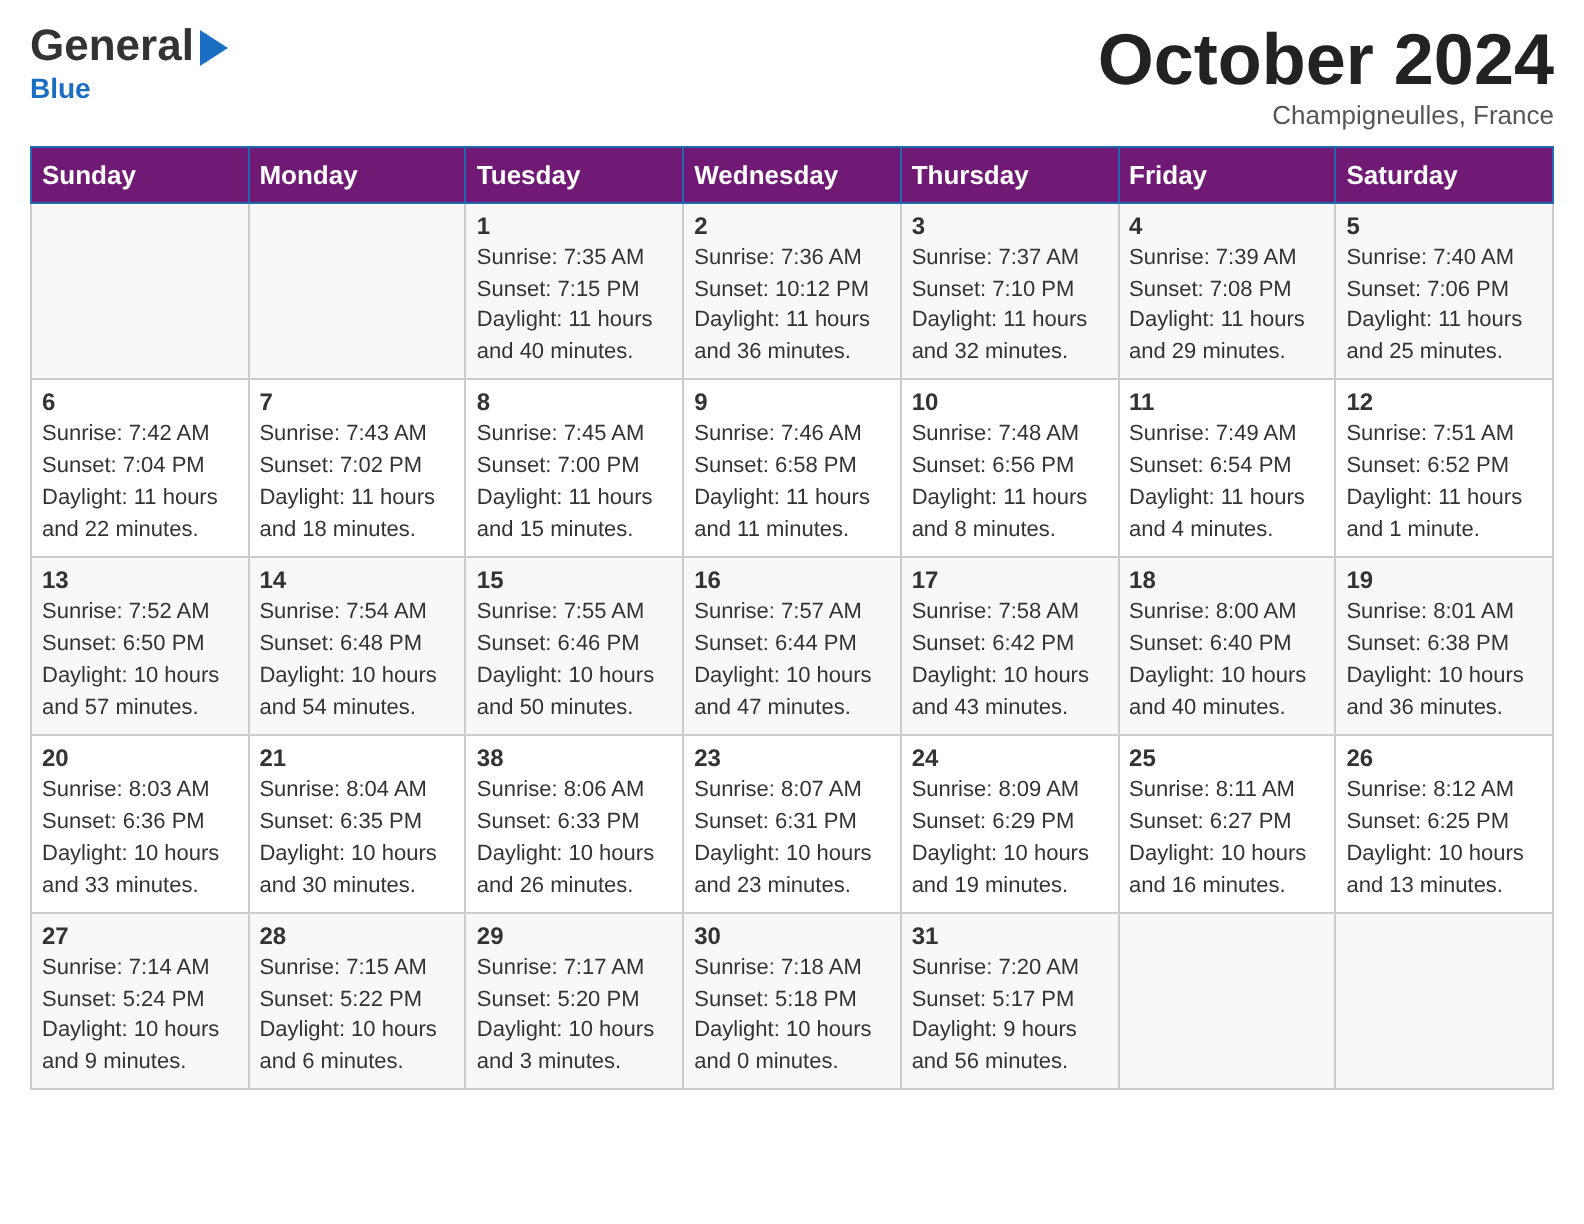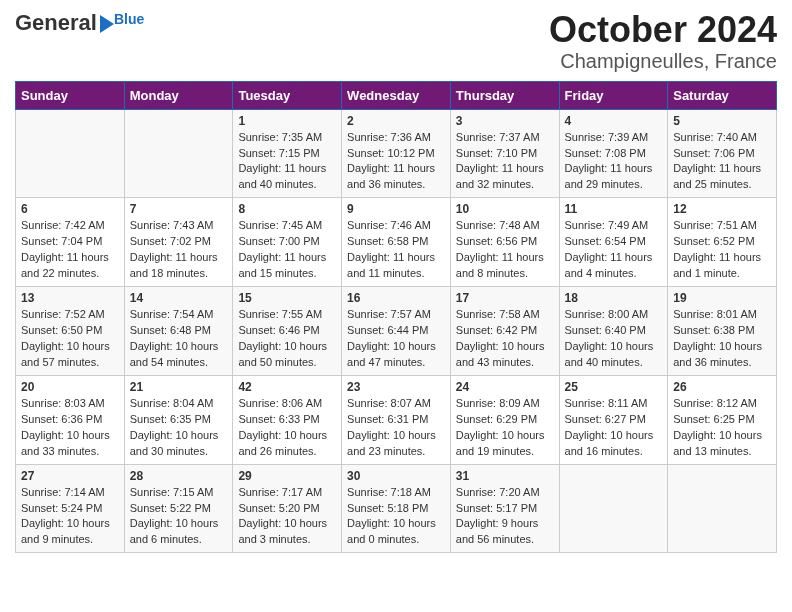--- a/index.html
+++ b/index.html
@@ -11,39 +11,39 @@
       padding: 10px 15px 15px 15px;
     }
     .header {
       display: flex;
       justify-content: space-between;
       align-items: flex-start;
       margin-bottom: 8px;
     }
     .logo {
       display: flex;
-      flex-direction: row;
+      flex-direction: column;
       align-items: flex-start;
       text-align: center;
     }
     .logo-line {
       display: flex;
       align-items: center;
     }
     .title-block {
       text-align: right;
     }
     .month-title {
       font-size: 36px;
       font-weight: bold;
       color: #222;
       line-height: 1.1;
     }
     .location {
-      font-size: 20px;
+      font-size: 13px;
       color: #555;
     }
     table {
       width: 100%;
       border-collapse: collapse;
       table-layout: fixed;
     }
     thead tr th {
       background-color: #701a75;
       color: #fff;
@@ -242,21 +242,21 @@
 Sunset: 6:36 PM
 Daylight: 10 hours and 33 minutes.</div>
         </td>
         <td>
           <span class="day-number">21</span>
           <div class="cell-content" style="white-space: pre-line;">Sunrise: 8:04 AM
 Sunset: 6:35 PM
 Daylight: 10 hours and 30 minutes.</div>
         </td>
         <td>
-          <span class="day-number">42</span>
+          <span class="day-number">38</span>
           <div class="cell-content" style="white-space: pre-line;">Sunrise: 8:06 AM
 Sunset: 6:33 PM
 Daylight: 10 hours and 26 minutes.</div>
         </td>
         <td>
           <span class="day-number">23</span>
           <div class="cell-content" style="white-space: pre-line;">Sunrise: 8:07 AM
 Sunset: 6:31 PM
 Daylight: 10 hours and 23 minutes.</div>
         </td>

